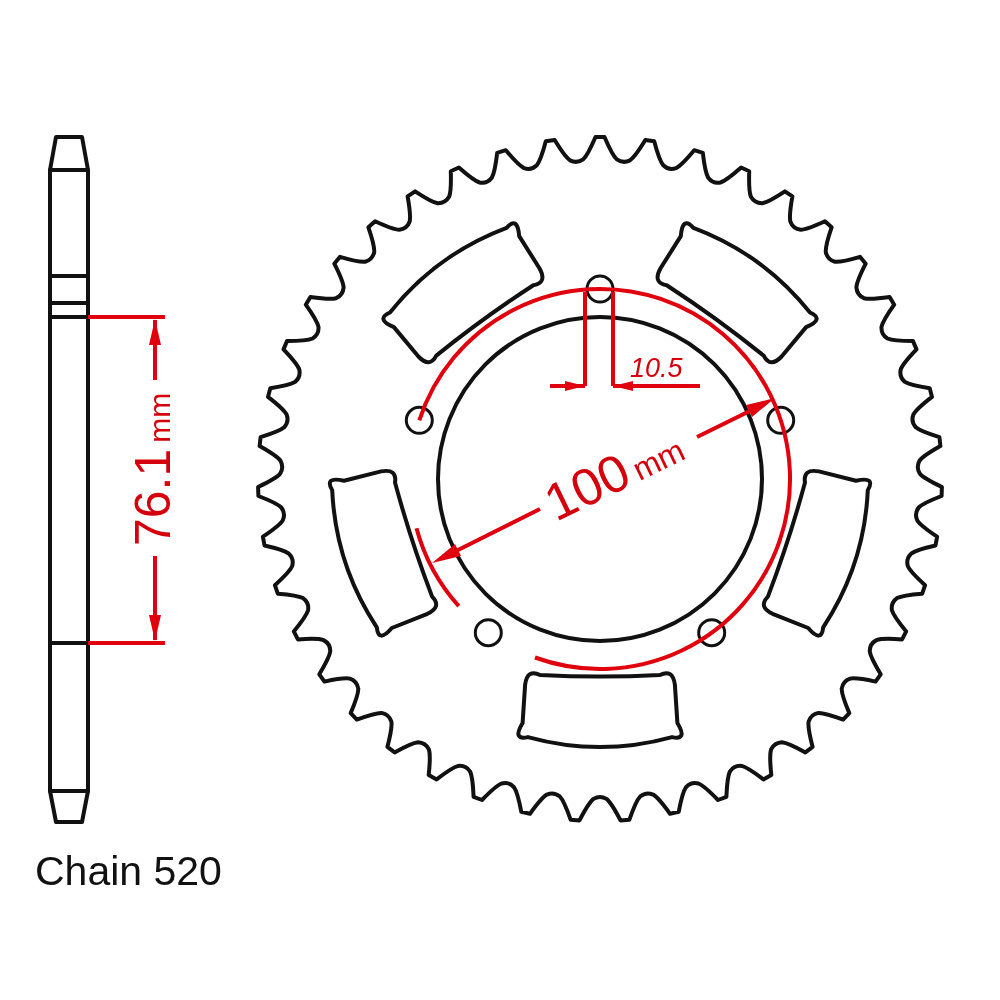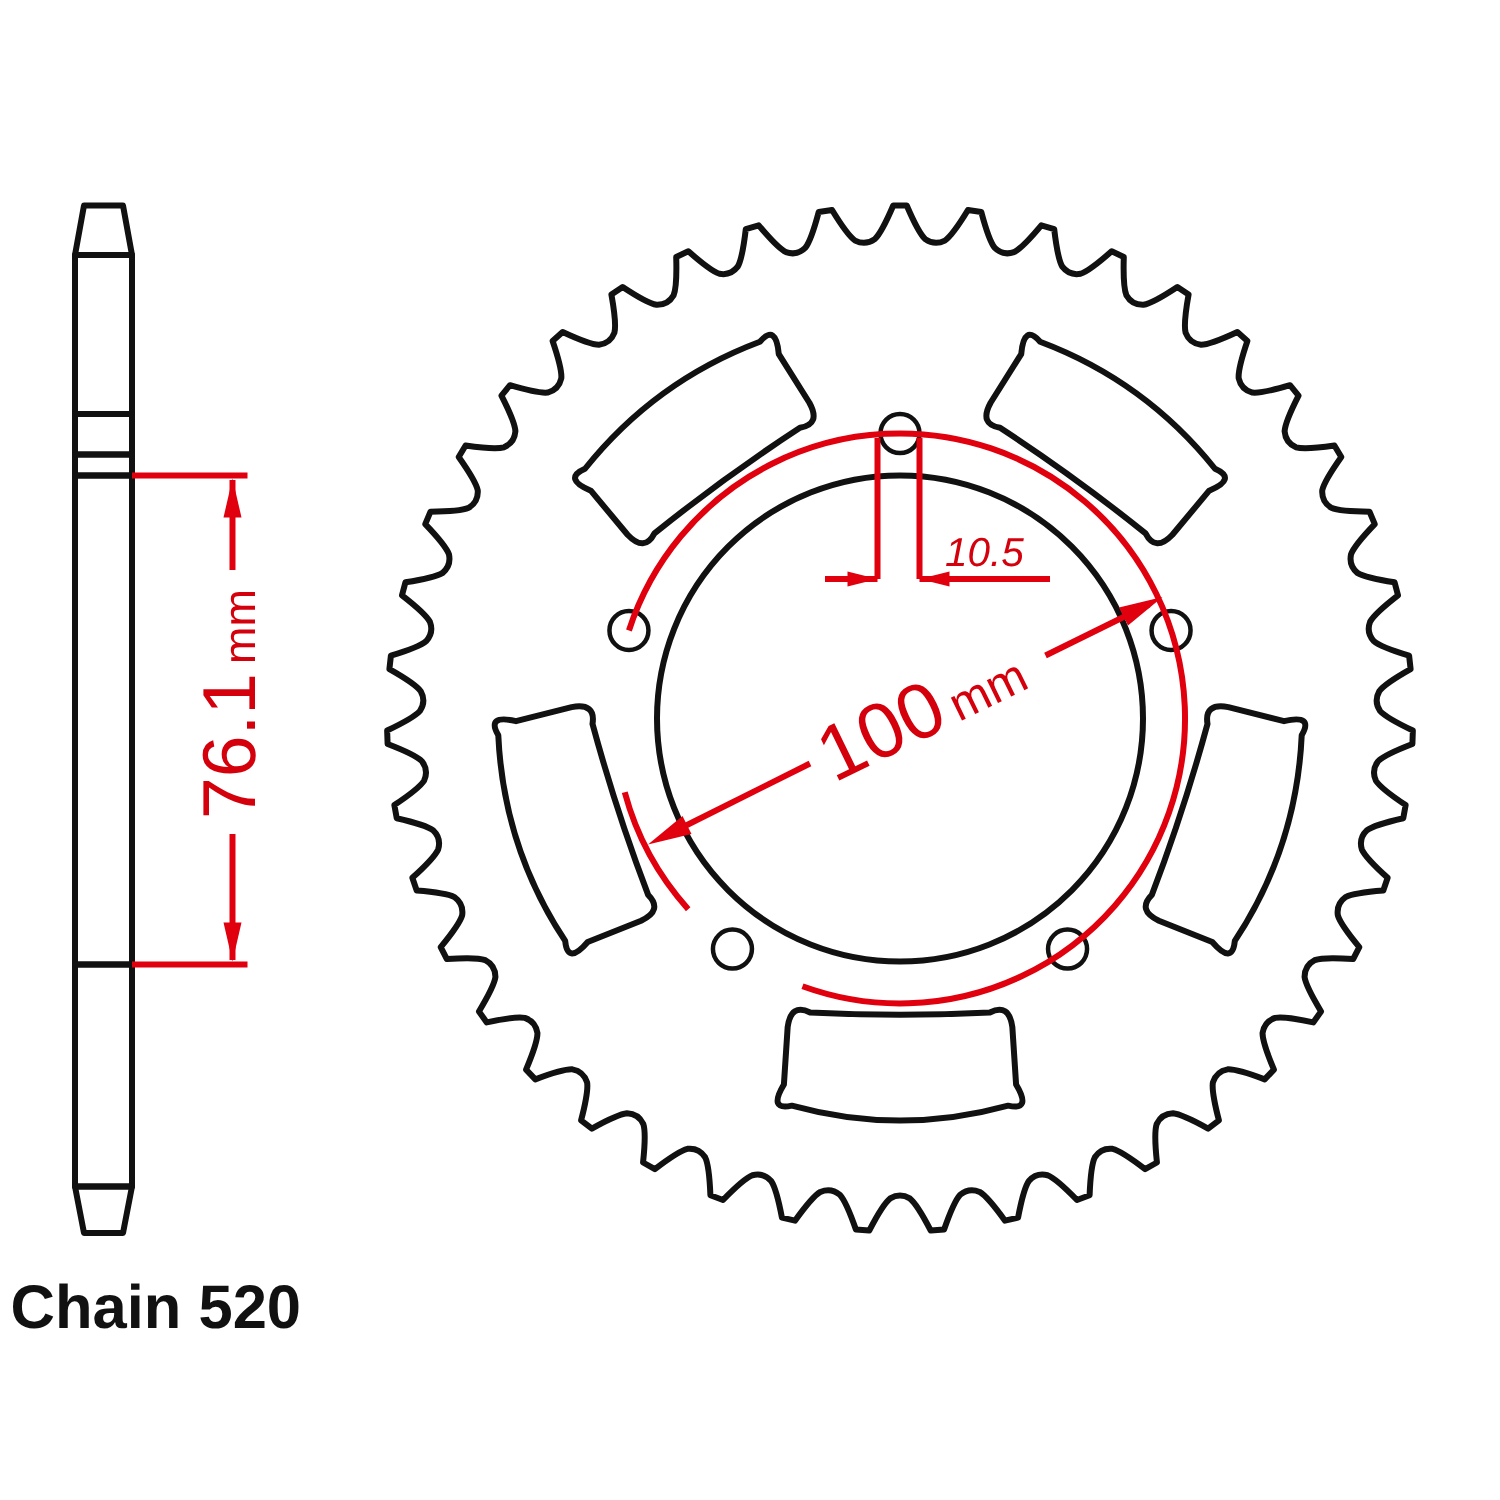--- a/index.html
+++ b/index.html
@@ -4,22 +4,22 @@
   <style>
     html, body { margin: 0; padding: 0; background: #ffffff; }
     body { width: 1000px; height: 1000px; position: relative; overflow: hidden; }
     #drawing { position: absolute; left: 0; top: 0; width: 1000px; height: 1000px; }
     .blk { fill: none; stroke: #111111; stroke-width: 4; stroke-linejoin: round; stroke-linecap: round; }
     .blk-thin { fill: none; stroke: #111111; stroke-width: 3; }
     .red { fill: none; stroke: #e0000e; stroke-width: 4; stroke-linecap: butt; }
     .red-fill { fill: #e0000e; stroke: none; }
     .dim-text { fill: #d4000c; font-family: "Liberation Sans", sans-serif; }
     .caption {
-      position: absolute; left: 7px; top: 848px;
-      font-family: "Liberation Sans", sans-serif; font-weight: bold;
+      position: absolute; left: 35px; top: 848px;
+      font-family: "Liberation Sans", sans-serif; font-weight: normal;
       font-size: 41px; color: #111111; letter-spacing: 0px;
     }
   </style>
 </head>
 <body>
 
 <svg id="drawing" viewBox="0 0 1000 1000" xmlns="http://www.w3.org/2000/svg">
   <defs>
     <pattern id="hatch" patternUnits="userSpaceOnUse" width="22" height="22" patternTransform="rotate(-45)">
       <line x1="0" y1="0" x2="0" y2="22" stroke="#111111" stroke-width="3.5"></line>

